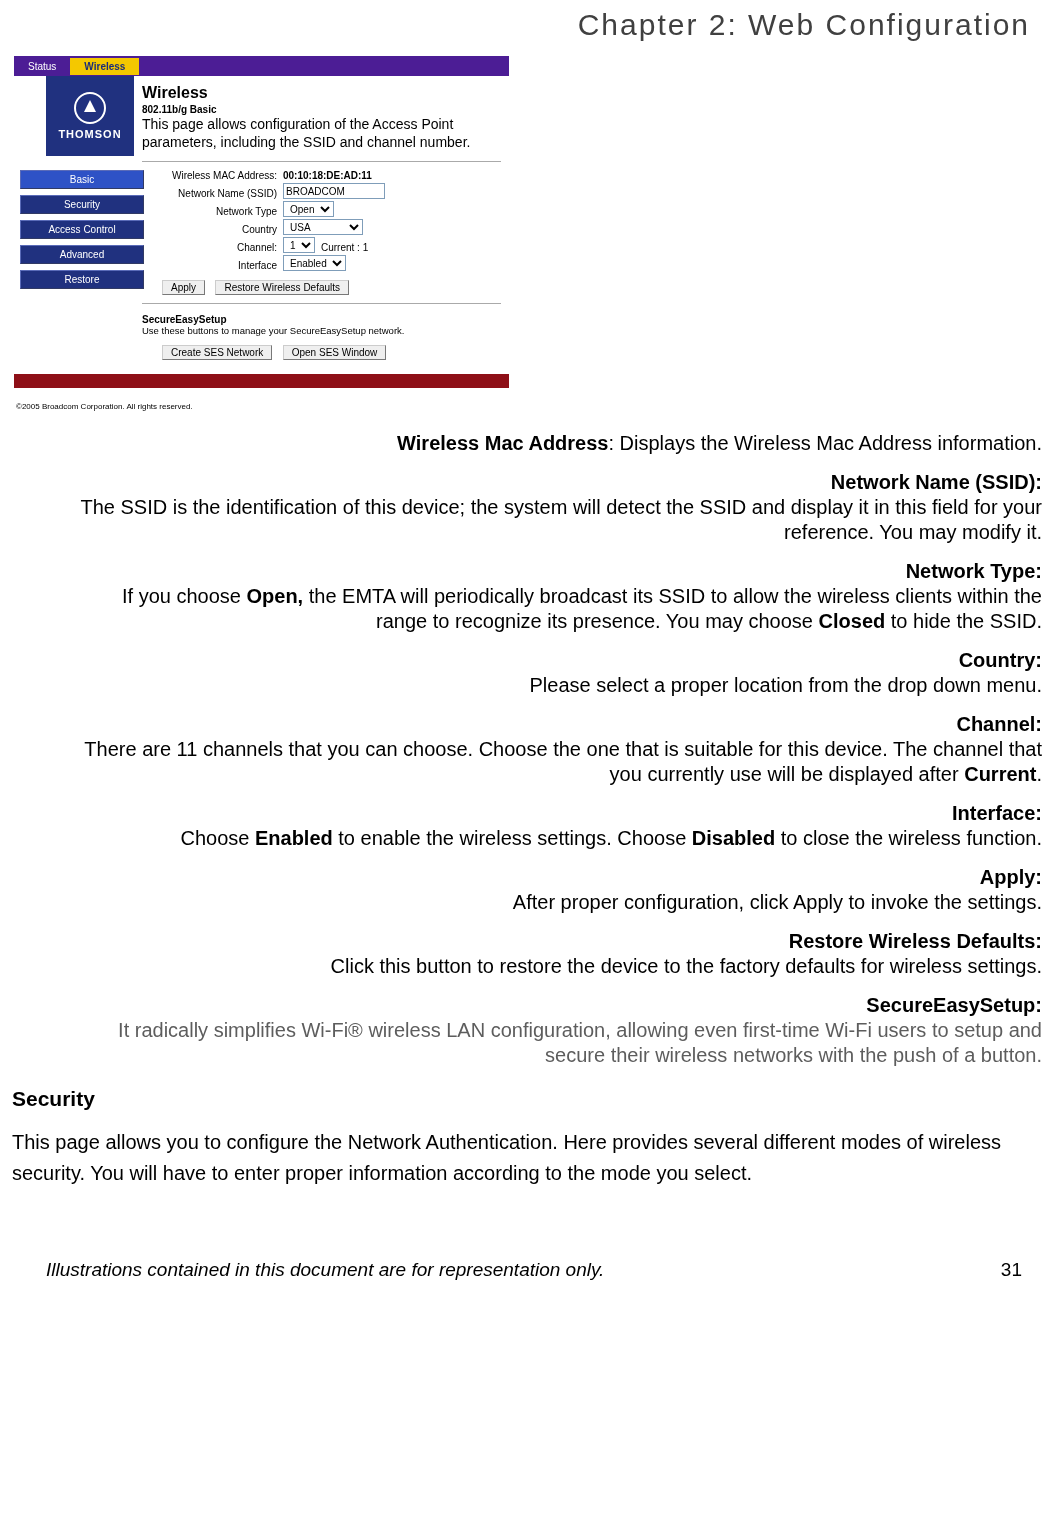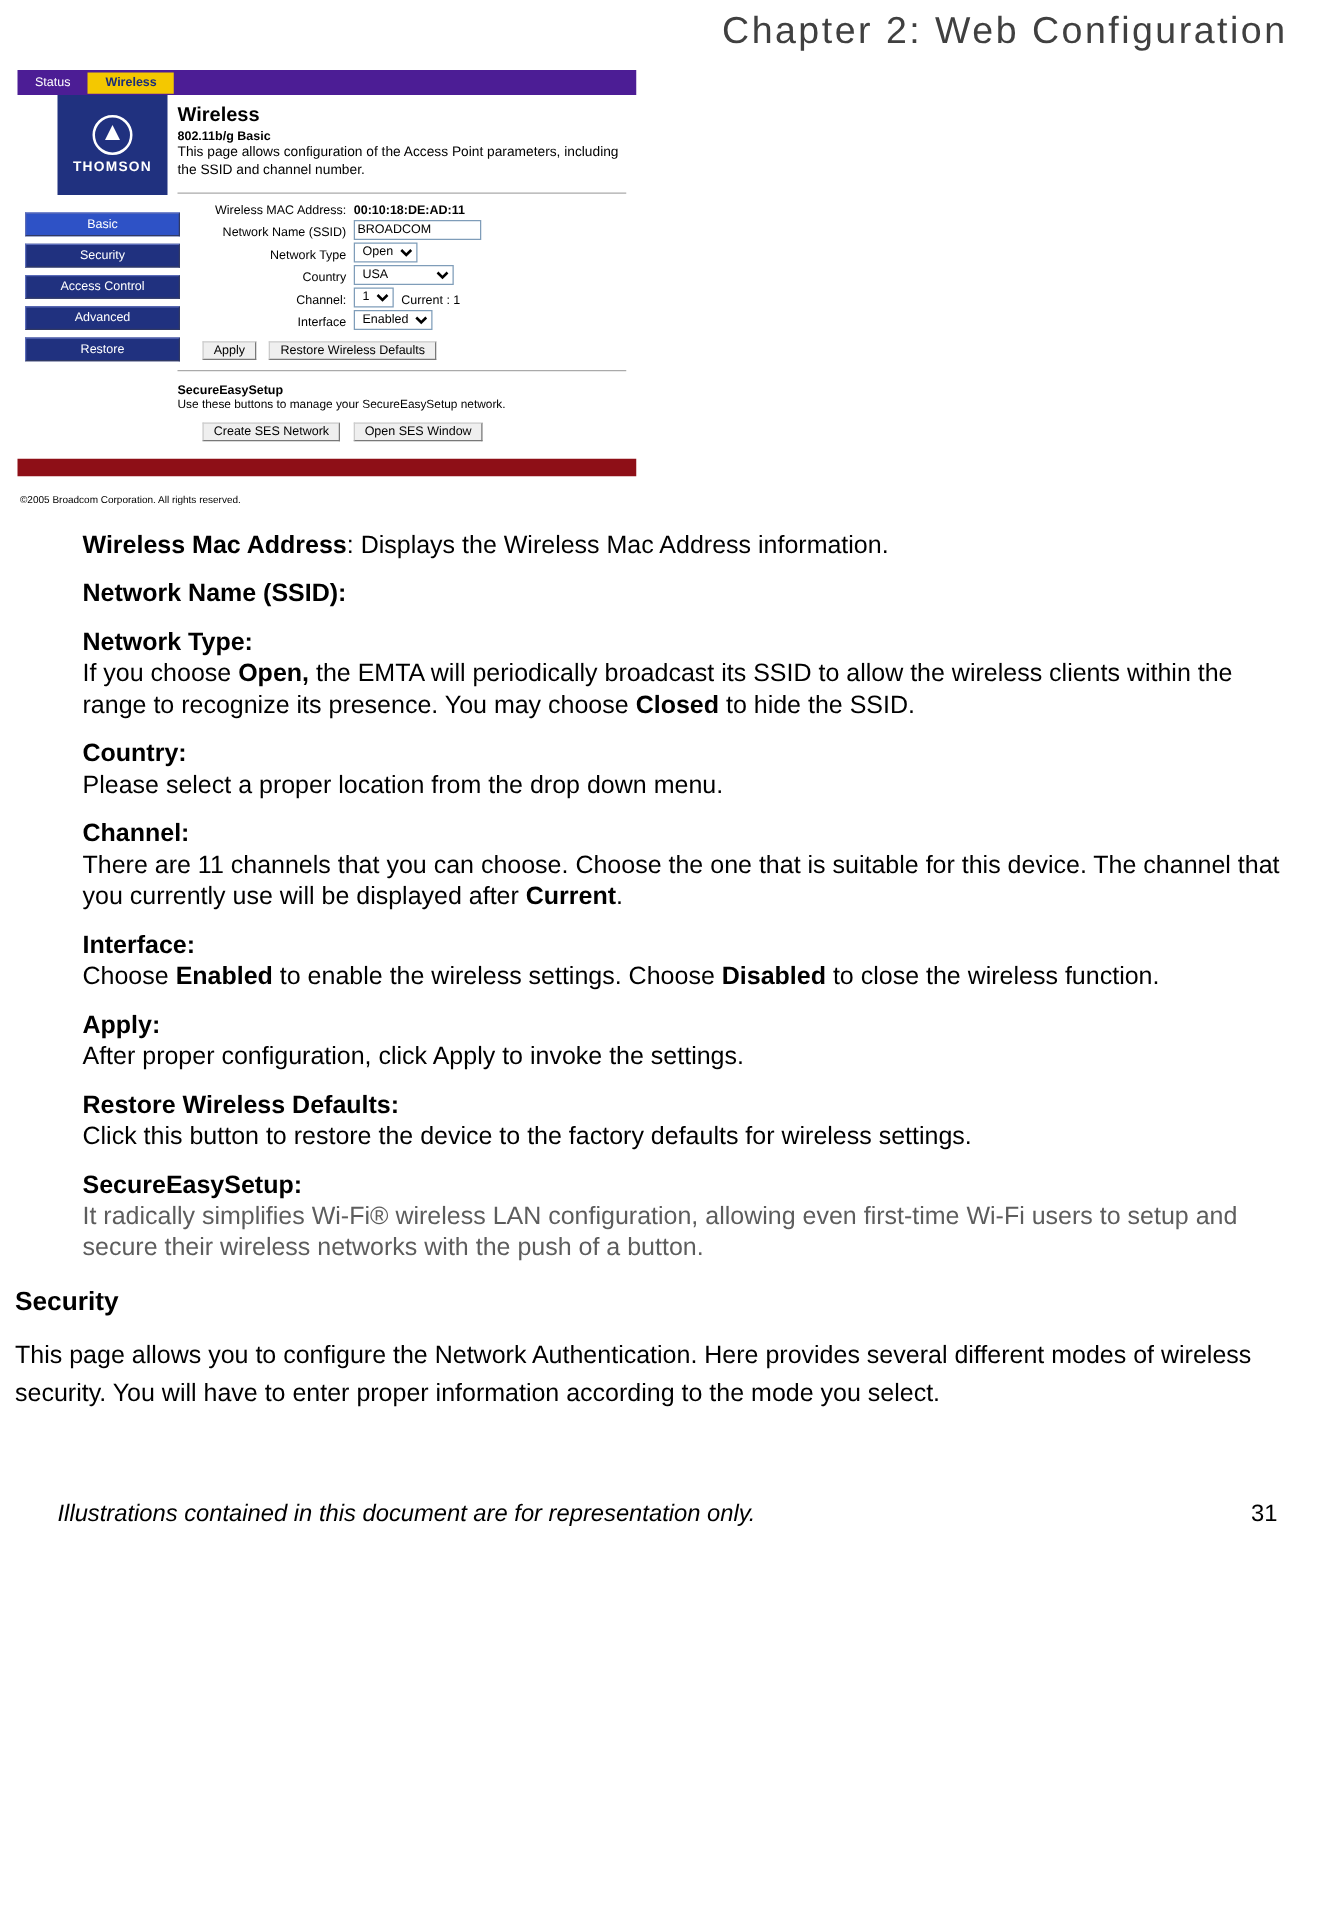--- a/index.html
+++ b/index.html
@@ -110,21 +110,21 @@
   .content-col h2 {
     font-size: 16px;
     font-weight: bold;
     margin: 4px 0 2px 0;
   }
   .content-col .sub {
     font-weight: bold;
     font-size: 10px;
   }
   .content-col .desc {
-    font-size: 11px;
+    font-size: 14px;
     margin-bottom: 10px;
     line-height: 1.3;
   }
   .content-col hr {
     border: none;
     border-top: 1px solid #aaa;
     margin: 8px 0;
   }
   .form-row {
     display: flex;
@@ -167,21 +167,21 @@
     font-size: 8px;
     font-family: Arial, sans-serif;
     padding: 14px 0 0 2px;
   }
   
   .doc-body {
     padding: 0 8px 0 56px;
     font-size: 20px;
     line-height: 1.25;
   }
-  .item { margin-bottom: 14px; }
+  .item { margin-bottom: 14px; text-align: right; }
   .item .lead { font-weight: bold; }
   .sec-head {
     font-weight: bold;
     font-size: 21px;
     margin: 18px 0 14px -56px;
     padding-left: 2px;
   }
   .sec-para {
     margin-left: -56px;
     padding-left: 2px;
@@ -269,20 +269,21 @@
     <div class="footbar"></div>
     <div class="copyright">©2005 Broadcom Corporation. All rights reserved.</div>
   </div>
 
   <div class="doc-body">
     <div class="item">
       <span class="lead">Wireless Mac Address</span><span>: Displays the Wireless Mac Address information.</span>
     </div>
     <div class="item">
       <div class="lead">Network Name (SSID):</div>
+      <div>The SSID is the identification of this device; the system will detect the SSID and display it in this field for your reference. You may modify it.</div>
     </div>
     <div class="item">
       <div class="lead">Network Type:</div>
       <div>
         <span>If you choose </span><b>Open,</b><span> the EMTA will periodically broadcast its SSID to allow the wireless clients within the range to recognize its presence. You may choose </span><b>Closed</b><span> to hide the SSID.</span>
       </div>
     </div>
     <div class="item">
       <div class="lead">Country:</div>
       <div>Please select a proper location from the drop down menu.</div>

